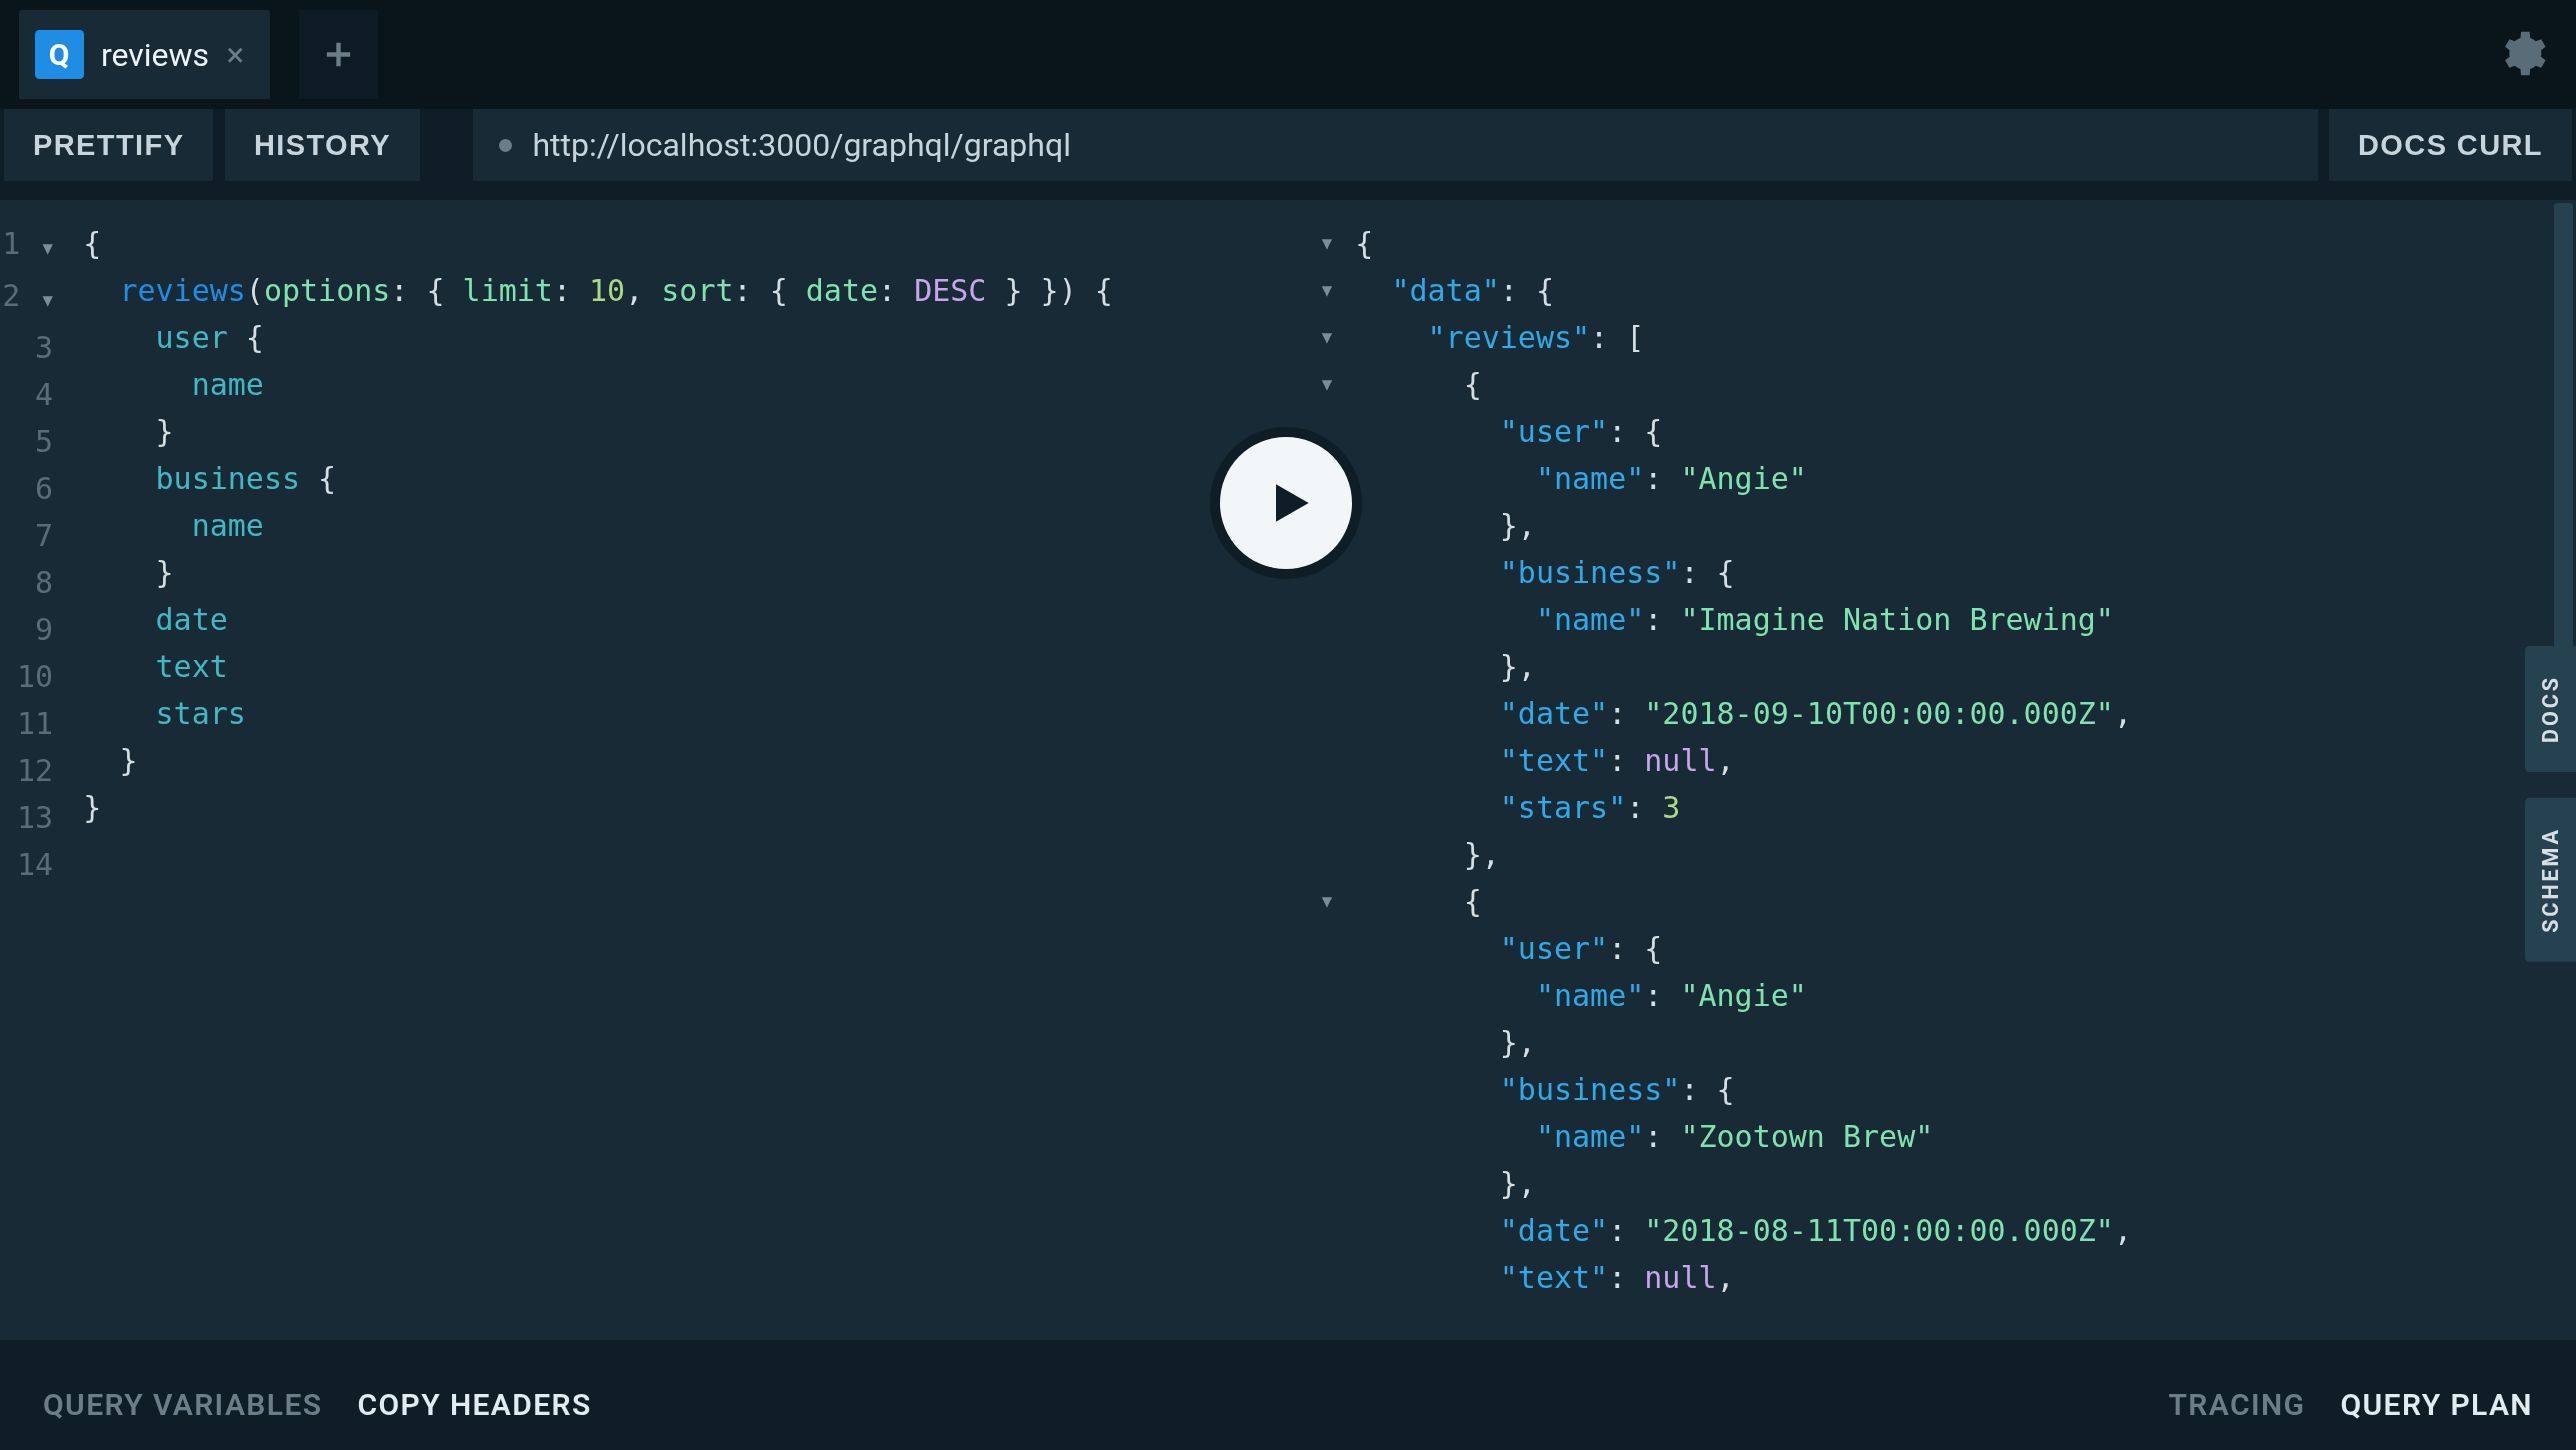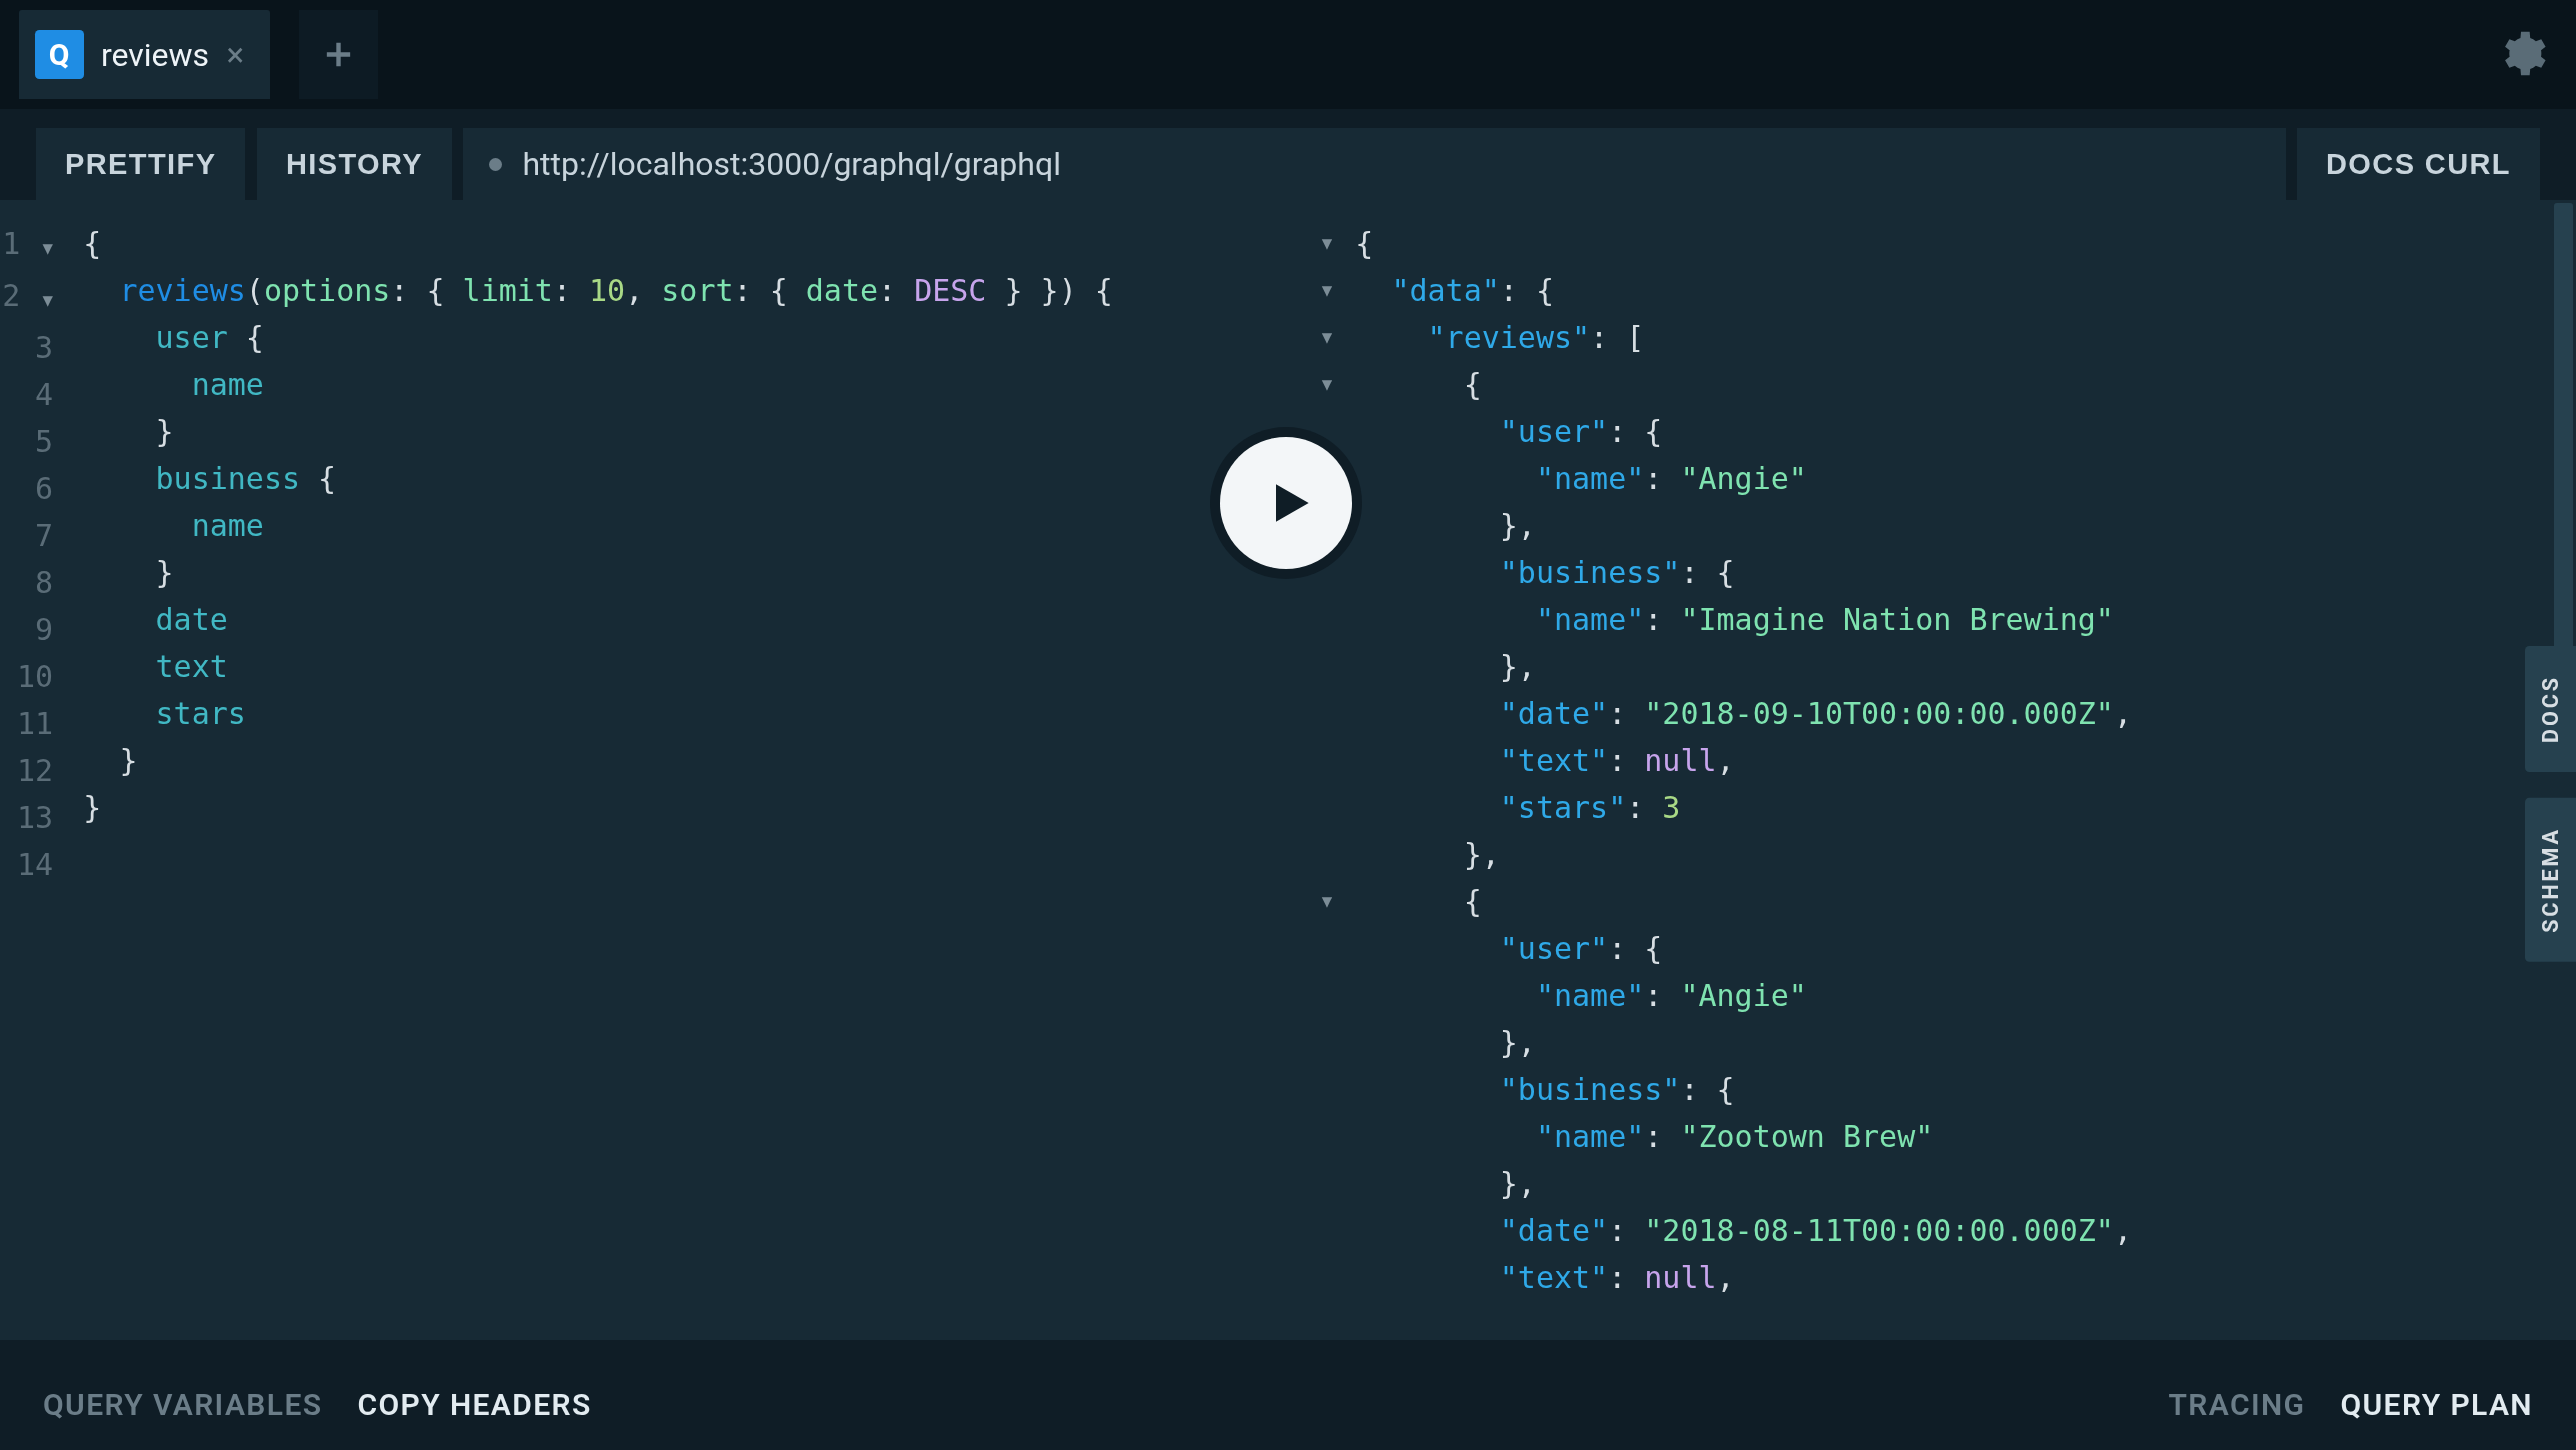--- a/index.html
+++ b/index.html
@@ -13,23 +13,23 @@
 .tab { height:89px; background:#172a35; display:flex; align-items:center; padding:0 26px 0 16px; gap:17.3px; border-radius:2.9px 2.9px 0 0; }
 .tab-badge { width:49px; height:49px; background:#1f8de4; color:#fff; font-weight:700; font-size:30px; display:flex; align-items:center; justify-content:center; border-radius:4.3px; }
 .tab-title { font-size:32px; color:#eef4f8; }
 .tab-close { font-size:33px; color:#6b7d88; }
 .tab-add { width:79px; height:89px; background:#0d1b24; display:flex; align-items:center; justify-content:center; }
 .tab-add svg { width:35px; height:35px; }
 .gear { position:absolute; right:29px; top:50%; transform:translateY(-50%); }
 .gear svg { width:52px; height:52px; }
 
 
-.toolbar { height:91px; background:#0f1d26; display:flex; align-items:flex-end; gap:11.5px; padding:0 36px; }
+.toolbar { height:91px; background:#0f1d26; display:flex; align-items:flex-start; gap:11.5px; padding:0 4px; }
 .btn { height:72px; background:#172a35; color:#c8d4dc; font-size:29px; letter-spacing:1.4px; font-weight:600; padding:0 29px; display:flex; align-items:center; border:none; }
-.urlbox { flex:1; height:72px; background:#172a35; display:flex; align-items:center; gap:20px; padding:0 26px; font-size:32px; color:#c8d4dc; }
+.urlbox { flex:1; height:72px; background:#172a35; display:flex; align-items:center; gap:20px; padding:0 26px; font-size:32px; color:#c8d4dc;margin-left:42px; }
 .dot { width:13px; height:13px; border-radius:50%; background:#6b7d88; }
 .copy-curl { margin-left:auto; }
 
 
 .main { flex:1; display:flex; position:relative; background:#172a35; }
 .pane { position:relative; overflow:hidden; }
 .pane-left { width:1288px; display:flex; }
 .pane-right { flex:1; display:flex; position:relative; }
 
 

